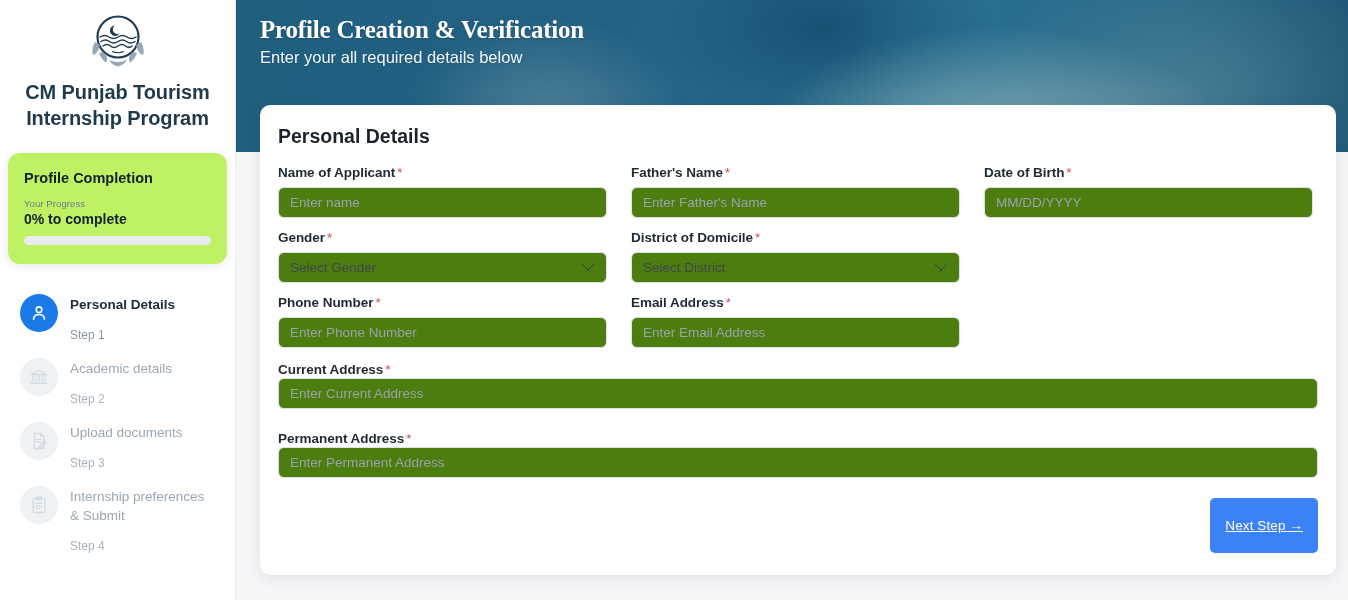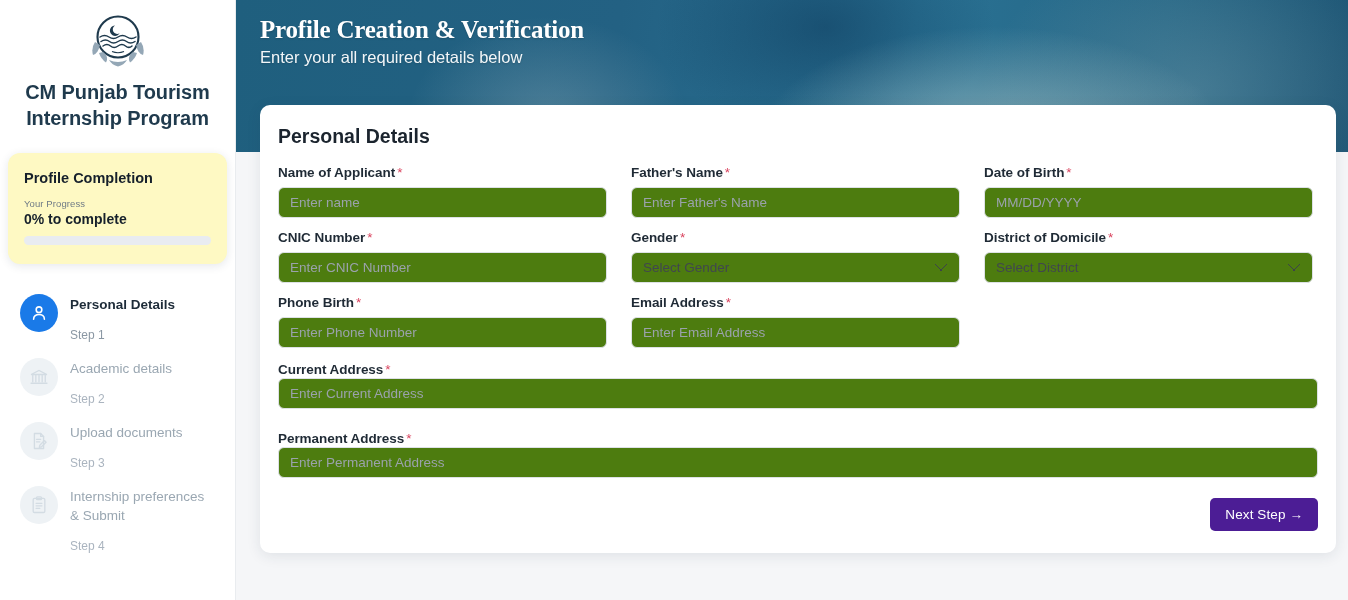--- a/index.html
+++ b/index.html
@@ -21,21 +21,21 @@
   }
   .brand { text-align: center; padding: 2px 16px 0; }
   .crest { width: 66px; height: 62px; margin: 0 auto 6px; display: block; }
   .brand-name {
     font-size: 20px; font-weight: bold; color: #1f3a4d;
     line-height: 1.28; letter-spacing: -0.1px;
   }
 
   .progress-card {
     margin: 22px 8px 0 8px;
-    background: #fef9c3;
+    background: #bef264;
     border-radius: 12px;
     box-shadow: 0 2px 10px rgba(30,50,70,0.11);
     padding: 17px 16px 19px 16px;
   }
   .progress-title { font-size: 14.5px; font-weight: bold; color: #16202b; }
   .progress-sub { font-size: 9.5px; color: #6f7b86; margin-top: 12px; letter-spacing: .1px; }
   .progress-pct { font-size: 14px; font-weight: bold; color: #16202b; margin-top: 2px; }
   .progress-track {
     margin-top: 9px; height: 9px; border-radius: 6px;
     background: #e9ecf1; overflow: hidden;
@@ -112,24 +112,24 @@
                       linear-gradient(135deg, transparent 49%, #3c434a 50%, transparent 52%);
     background-size: 7px 7px, 7px 7px;
     background-position: right 17px center, right 12px center;
     background-repeat: no-repeat;
   }
   .addr-row { margin-bottom: 20px; }
   .addr-row .control { width: 100%; }
 
   .actions { display: flex; justify-content: flex-end; margin-top: 18px; }
   .next-btn {
-    background: #4c1d95; color: #ffffff; border: none;
-    border-radius: 5px; padding: 9px 15px;
+    background: #3b82f6; color: #ffffff; border: none;
+    border-radius: 5px; padding: 20px 15px;
     font-size: 13.5px; font-family: "Liberation Sans", sans-serif;
-    cursor: pointer; letter-spacing: .1px;
+    cursor: pointer; letter-spacing: .1px; text-decoration: underline;
   }
 </style>
 </head>
 <body>
 
 <div class="app">
 
   <aside class="sidebar">
     <div class="brand">
       <svg class="crest" viewBox="0 0 66 62">
@@ -253,46 +253,40 @@
             <label class="label">
               <span>Date of Birth</span><span class="req">*</span>
             </label>
             <input class="control" type="text" placeholder="MM/DD/YYYY" style="">
           </div>
         </div>
 
         <div class="row">
           <div class="field f3">
             <label class="label">
-              <span>CNIC Number</span><span class="req">*</span>
-            </label>
-            <input class="control" type="text" placeholder="Enter CNIC Number" style="">
-          </div>
-          <div class="field f3">
-            <label class="label">
               <span>Gender</span><span class="req">*</span>
             </label>
             <select class="control">
               <option>Select Gender</option>
             </select>
           </div>
           <div class="field f3">
             <label class="label">
               <span>District of Domicile</span><span class="req">*</span>
             </label>
             <select class="control">
               <option>Select District</option>
             </select>
           </div>
         </div>
 
         <div class="row">
           <div class="field f3">
             <label class="label">
-              <span>Phone Birth</span><span class="req">*</span>
+              <span>Phone Number</span><span class="req">*</span>
             </label>
             <input class="control" type="text" placeholder="Enter Phone Number" style="">
           </div>
           <div class="field f3">
             <label class="label">
               <span>Email Address</span><span class="req">*</span>
             </label>
             <input class="control" type="text" placeholder="Enter Email Address" style="">
           </div>
           <div class="field f3"></div>

